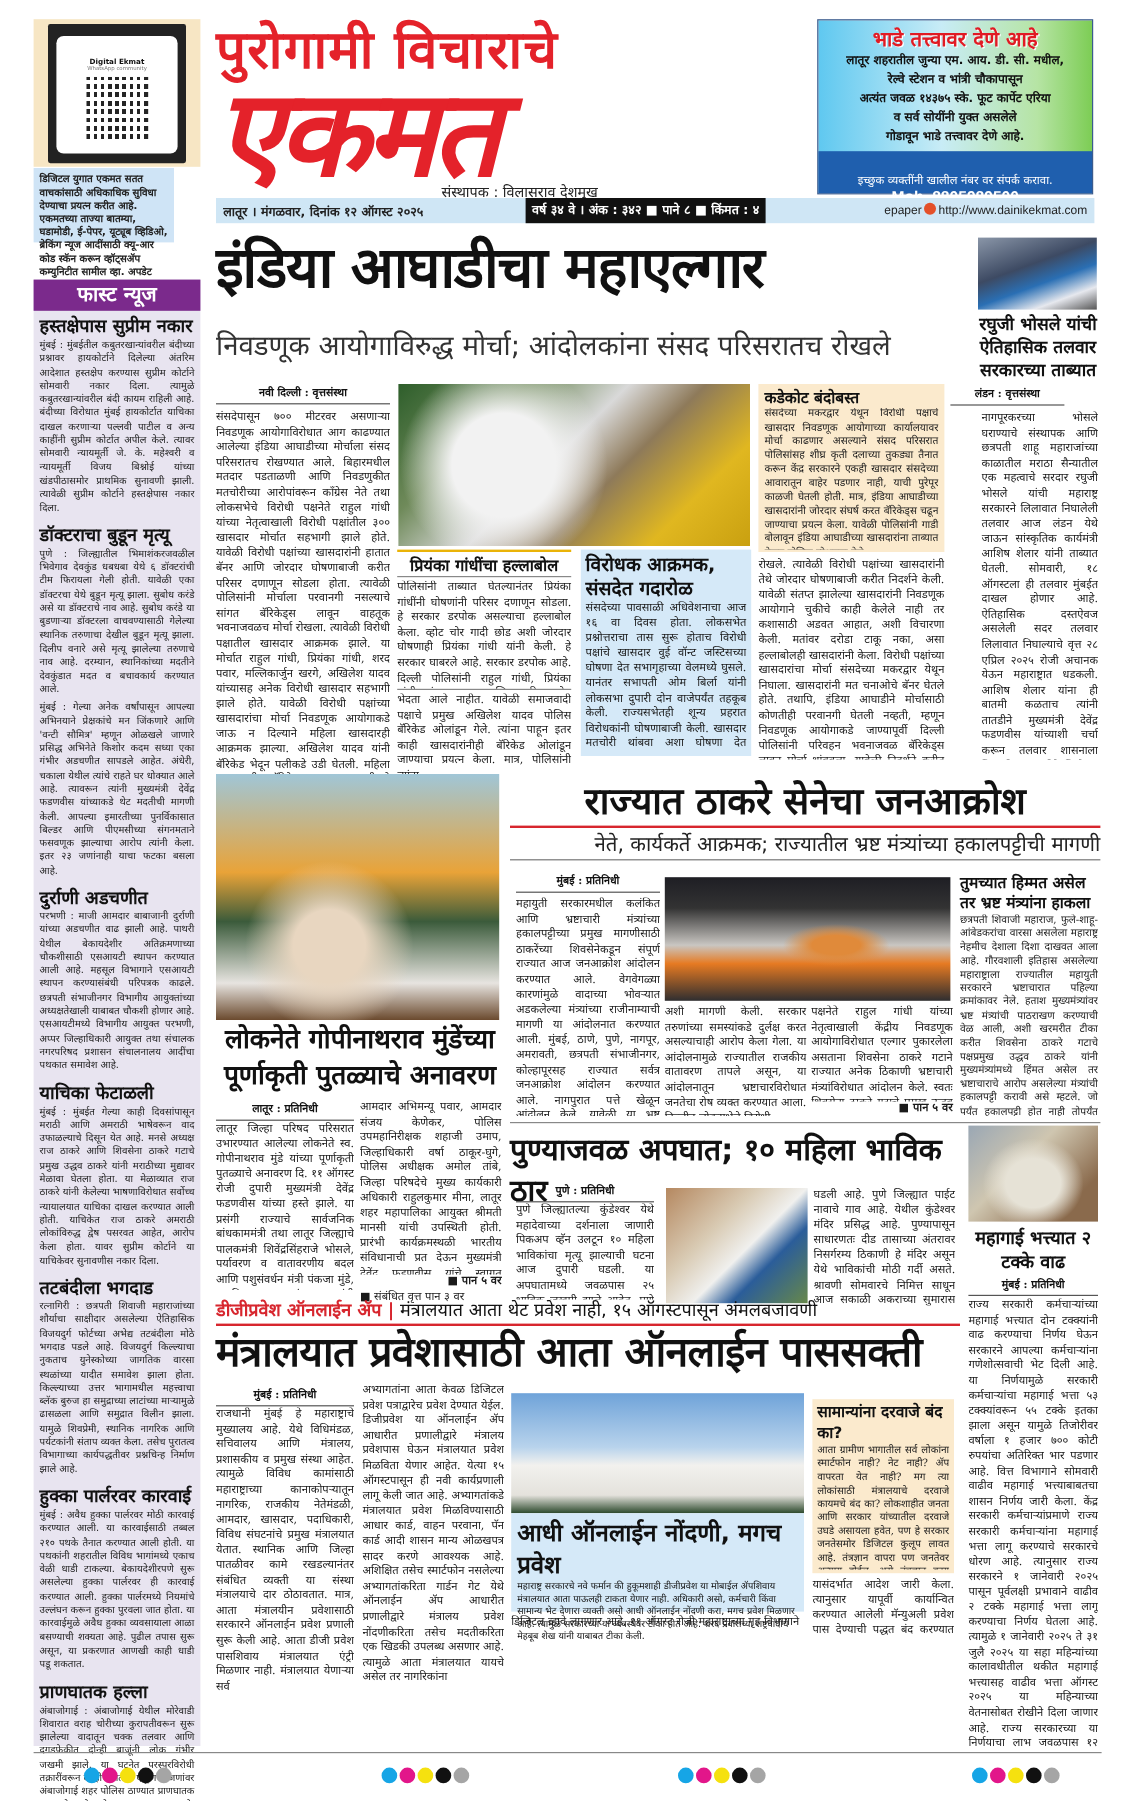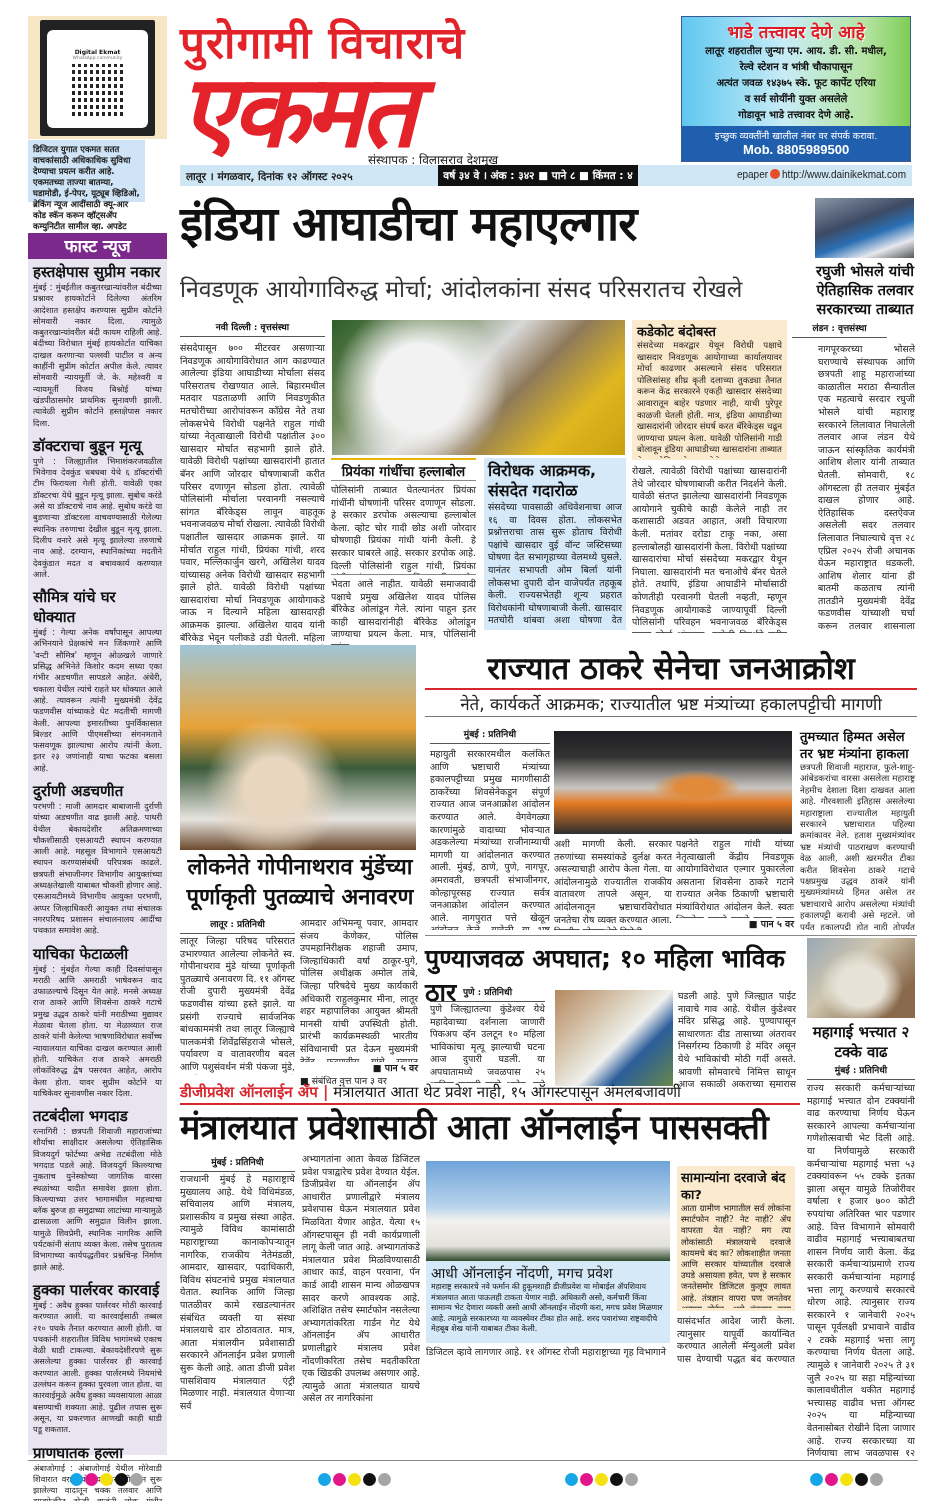--- a/index.html
+++ b/index.html
@@ -18,21 +18,21 @@
  repeating-linear-gradient(90deg,#000 0 3px,#fff 3px 6px),#000;
  -webkit-mask:repeating-linear-gradient(0deg,#000 0 4px,transparent 4px 7px);opacity:.85}
 #qrtext{left:28px;top:140px;width:117px;height:62px;background:#cfe4f6;padding:4px 5px;font-size:8.4px;line-height:11px;font-weight:bold;color:#222}
 #tagline{left:180px;top:18px;font-size:44px;color:#e4222a;font-weight:bold;letter-spacing:1px;line-height:50px}
 #logo{left:180px;top:56px;font-size:100px;color:#e4222a;font-weight:bold;font-style:italic;line-height:110px;letter-spacing:-4px;font-family:"DejaVu Serif",serif}
 #founder{left:368px;top:151px;font-size:12px;color:#222}
 #adbox{left:681px;top:16px;width:230px;height:146px;border:1px solid #3b5b8d;background:linear-gradient(90deg,#5fc8f0 0%,#c8ecf6 45%,#b6e4a4 80%,#7dcd55 100%)}
 #ad-title{font-size:17px;font-weight:bold;color:#e01b24;text-align:center;margin-top:3px;text-shadow:1px 1px 0 #fff}
 .ad-l{font-size:10px;text-align:center;line-height:16px;color:#111;font-weight:bold}
 #adfoot{position:absolute;left:0;bottom:0;width:100%;height:35px;background:#1f5fae;text-align:center;color:#fff}
-#adfoot .c{font-size:9.5px;margin-top:3px}
+#adfoot .c{font-size:9.5px;margin-top:17px}
 #adfoot .m{font-size:13px;font-weight:bold;font-family:"Liberation Sans",sans-serif}
 #infobar{left:180px;top:165px;width:732px;height:21px;background:#cfe6f5}
 #infoloc{left:6px;top:4px;font-size:10.5px;font-weight:bold;color:#222}
 #infomid{left:258px;top:0;width:200px;height:21px;background:#111;color:#fff;font-size:10.5px;font-weight:bold;text-align:center;line-height:21px}
 #infoweb{right:6px;top:4px;font-size:10px;color:#222;font-family:"Liberation Sans",sans-serif}
 #infoweb .ic{display:inline-block;width:10px;height:10px;border-radius:50%;background:#e4502a;vertical-align:-1px;margin:0 2px}
 
 #rail{left:28px;top:233px;width:139px;height:1222px;background:#e8e4f0}
 #railhead{width:100%;height:26px;background:#7b2a8c;color:#fff;text-align:center;font-size:17px;font-weight:bold;line-height:26px}
 .rh{font-size:15px;font-weight:bold;padding:3px 5px 0;line-height:20px;color:#111}
@@ -53,21 +53,21 @@
 #vidhe{left:484px;top:458px;width:142px;height:172px;background:#d5e9f8;padding:3px 4px}
 #vidhe .hd{font-size:16px;font-weight:bold;line-height:20px}
 #kadekot{left:632px;top:320px;width:155px;height:140px;background:#fbeacd;padding:2px 5px}
 #kadekot .hd{font-size:13px;font-weight:bold}
 #col-kad{left:632px;top:465px;width:155px}
 
 #thk-photo{left:180px;top:645px;width:236px;height:205px;background:
  radial-gradient(ellipse at 40% 70%,#e8d6c0 0 15%,transparent 35%),
  linear-gradient(180deg,#a0c6d7 0%,#e9a338 40%,#3b5b3b 60%,#e7e4e0 85%,#6b4a2e 100%)}
 #thk-h{left:425px;top:648px;width:492px;font-size:31px;font-weight:bold;text-align:center;line-height:40px;border-bottom:2px solid #d7262e}
-#thk-sub{left:425px;top:692px;width:492px;font-size:17px;text-align:center;line-height:24px;color:#222;border-bottom:1px solid #777}
+#thk-sub{left:425px;top:692px;width:492px;font-size:17px;text-align:right;line-height:24px;color:#222;border-bottom:1px solid #777}
 #thk-date{left:430px;top:727px;width:120px}
 #thk-c1{left:430px;top:748px;width:120px}
 #thk-photo2{left:554px;top:731px;width:238px;height:103px;background:
  radial-gradient(ellipse at 60% 55%,#e08a3a 0 10%,transparent 22%),
  linear-gradient(180deg,#1e1e24 0%,#333 25%,#c9c6c2 55%,#e67a22 70%,#2f2e30 100%)}
 #thk-c2{left:554px;top:838px;width:118px}
 #thk-c3{left:676px;top:838px;width:118px}
 #thk-side{left:800px;top:728px;width:115px}
 #thk-side .hd{font-size:13px;font-weight:bold;line-height:17px}
 
@@ -87,21 +87,21 @@
 #da-body{left:807px;top:1082px;width:108px}
 
 #mt-kicker{left:180px;top:1081px;width:620px;font-size:15px;line-height:22px;border-bottom:2px solid #d7262e}
 #mt-kicker .r{color:#d7262e;font-weight:bold}
 #mt-h{left:180px;top:1105px;width:620px;font-size:34px;font-weight:bold;line-height:44px;letter-spacing:-0.5px}
 #mt-date{left:180px;top:1155px;width:115px}
 #mt-c1{left:180px;top:1173px;width:115px}
 #mt-c2{left:302px;top:1153px;width:118px}
 #mt-photo{left:426px;top:1161px;width:244px;height:100px;background:linear-gradient(180deg,#6fa3d9 0%,#b8d3ec 45%,#f2f1ee 60%,#e4e2dc 85%,#2d4a2d 100%)}
 #mt-cap{left:426px;top:1261px;width:244px;height:82px;background:#d5e9f8;padding:2px 5px}
-#mt-cap .hd{font-size:14px;font-weight:normal}
+#mt-cap .hd{font-size:20px;font-weight:bold}
 #mt-cap .t{font-size:7.8px;line-height:10.5px}
 #mt-c3{left:426px;top:1346px;width:244px}
 #saman{left:677px;top:1166px;width:118px;height:145px;background:#fbeacd;padding:3px 4px}
 #saman .hd{font-size:13px;font-weight:bold;line-height:17px}
 #mt-c4{left:677px;top:1315px;width:118px}
 
 .marks{top:1473px;height:14px;display:flex;gap:2px}
 .marks span{width:13px;height:13px;border-radius:50%;display:block}
 .rule{height:1px;background:#888}
 </style>
@@ -148,21 +148,20 @@
   <div id="railhead">फास्ट न्यूज</div>
   <div>
       <div class="rh">हस्तक्षेपास सुप्रीम नकार</div>
       <div class="rt">मुंबई : मुंबईतील कबुतरखान्यांवरील बंदीच्या प्रश्नावर हायकोर्टाने दिलेल्या अंतरिम आदेशात हस्तक्षेप करण्यास सुप्रीम कोर्टाने सोमवारी नकार दिला. त्यामुळे कबुतरखान्यांवरील बंदी कायम राहिली आहे. बंदीच्या विरोधात मुंबई हायकोर्टात याचिका दाखल करणाऱ्या पल्लवी पाटील व अन्य काहींनी सुप्रीम कोर्टात अपील केले. त्यावर सोमवारी न्यायमूर्ती जे. के. महेश्वरी व न्यायमूर्ती विजय बिश्नोई यांच्या खंडपीठासमोर प्राथमिक सुनावणी झाली. त्यावेळी सुप्रीम कोर्टाने हस्तक्षेपास नकार दिला.</div>
     </div>
   <div>
       <div class="rh">डॉक्टराचा बुडून मृत्यू</div>
       <div class="rt">पुणे : जिल्ह्यातील भिमाशंकरजवळील भिवेगाव देवकुंड धबधबा येथे ६ डॉक्टरांची टीम फिरायला गेली होती. यावेळी एका डॉक्टरचा येथे बुडून मृत्यू झाला. सुबोध करंडे असे या डॉक्टराचे नाव आहे. सुबोध करंडे या बुडणाऱ्या डॉक्टरला वाचवण्यासाठी गेलेल्या स्थानिक तरुणाचा देखील बुडून मृत्यू झाला. दिलीप वनारे असे मृत्यू झालेल्या तरुणाचे नाव आहे. दरम्यान, स्थानिकांच्या मदतीने देवकुंडात मदत व बचावकार्य करण्यात आले.</div>
     </div>
   <div>
-      <div class="rh">सौमित्र यांचे घर धोक्यात</div>
       <div class="rt">मुंबई : गेल्या अनेक वर्षांपासून आपल्या अभिनयाने प्रेक्षकांचे मन जिंकणारे आणि 'वन्टी सौमित्र' म्हणून ओळखले जाणारे प्रसिद्ध अभिनेते किशोर कदम सध्या एका गंभीर अडचणीत सापडले आहेत. अंधेरी, चकाला येथील त्यांचे राहते घर धोक्यात आले आहे. त्यावरून त्यांनी मुख्यमंत्री देवेंद्र फडणवीस यांच्याकडे थेट मदतीची मागणी केली. आपल्या इमारतीच्या पुनर्विकासात बिल्डर आणि पीएमसीच्या संगनमताने फसवणूक झाल्याचा आरोप त्यांनी केला. इतर २३ जणांनाही याचा फटका बसला आहे.</div>
     </div>
   <div>
       <div class="rh">दुर्राणी अडचणीत</div>
       <div class="rt">परभणी : माजी आमदार बाबाजानी दुर्राणी यांच्या अडचणीत वाढ झाली आहे. पाथरी येथील बेकायदेशीर अतिक्रमणाच्या चौकशीसाठी एसआयटी स्थापन करण्यात आली आहे. महसूल विभागाने एसआयटी स्थापन करण्यासंबंधी परिपत्रक काढले. छत्रपती संभाजीनगर विभागीय आयुक्तांच्या अध्यक्षतेखाली याबाबत चौकशी होणार आहे. एसआयटीमध्ये विभागीय आयुक्त परभणी, अप्पर जिल्हाधिकारी आयुक्त तथा संचालक नगरपरिषद प्रशासन संचालनालय आदींचा पथकात समावेश आहे.</div>
     </div>
   <div>
       <div class="rh">याचिका फेटाळली</div>
       <div class="rt">मुंबई : मुंबईत गेल्या काही दिवसांपासून मराठी आणि अमराठी भाषेवरून वाद उफाळल्याचे दिसून येत आहे. मनसे अध्यक्ष राज ठाकरे आणि शिवसेना ठाकरे गटाचे प्रमुख उद्धव ठाकरे यांनी मराठीच्या मुद्यावर मेळावा घेतला होता. या मेळाव्यात राज ठाकरे यांनी केलेल्या भाषणाविरोधात सर्वोच्च न्यायालयात याचिका दाखल करण्यात आली होती. याचिकेत राज ठाकरे अमराठी लोकांविरुद्ध द्वेष पसरवत आहेत, आरोप केला होता. यावर सुप्रीम कोर्टाने या याचिकेवर सुनावणीस नकार दिला.</div>
     </div>

